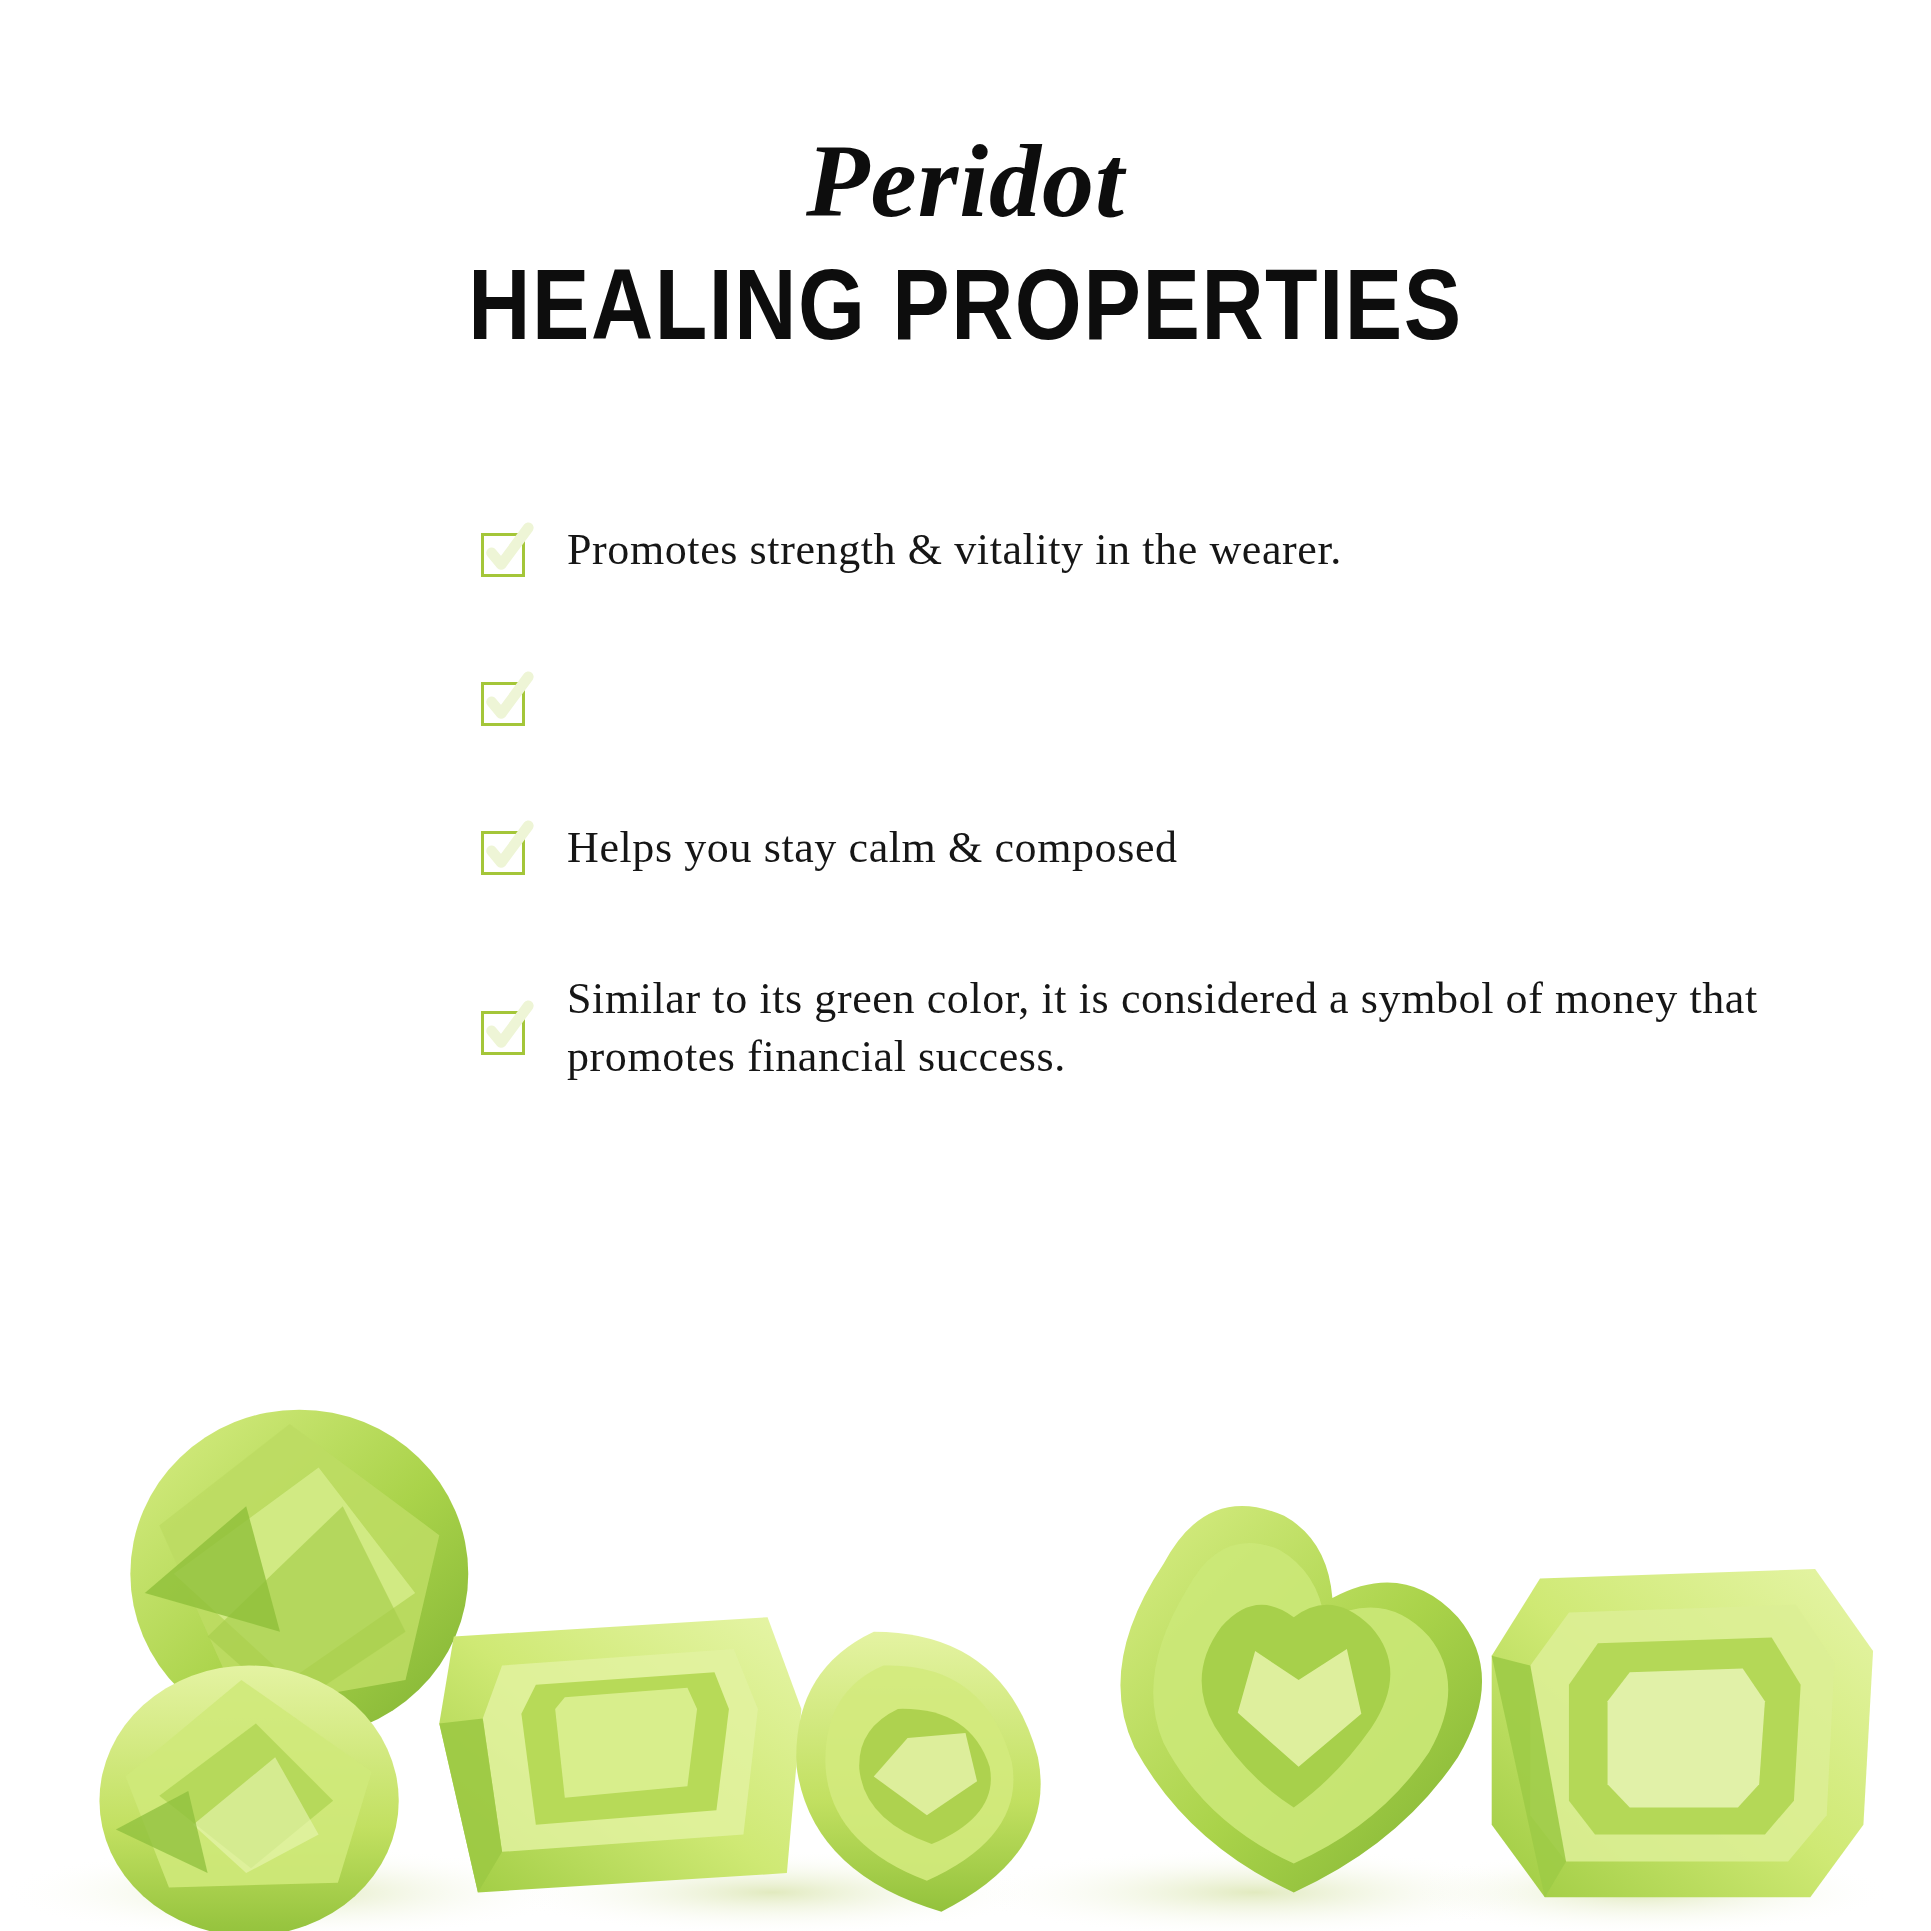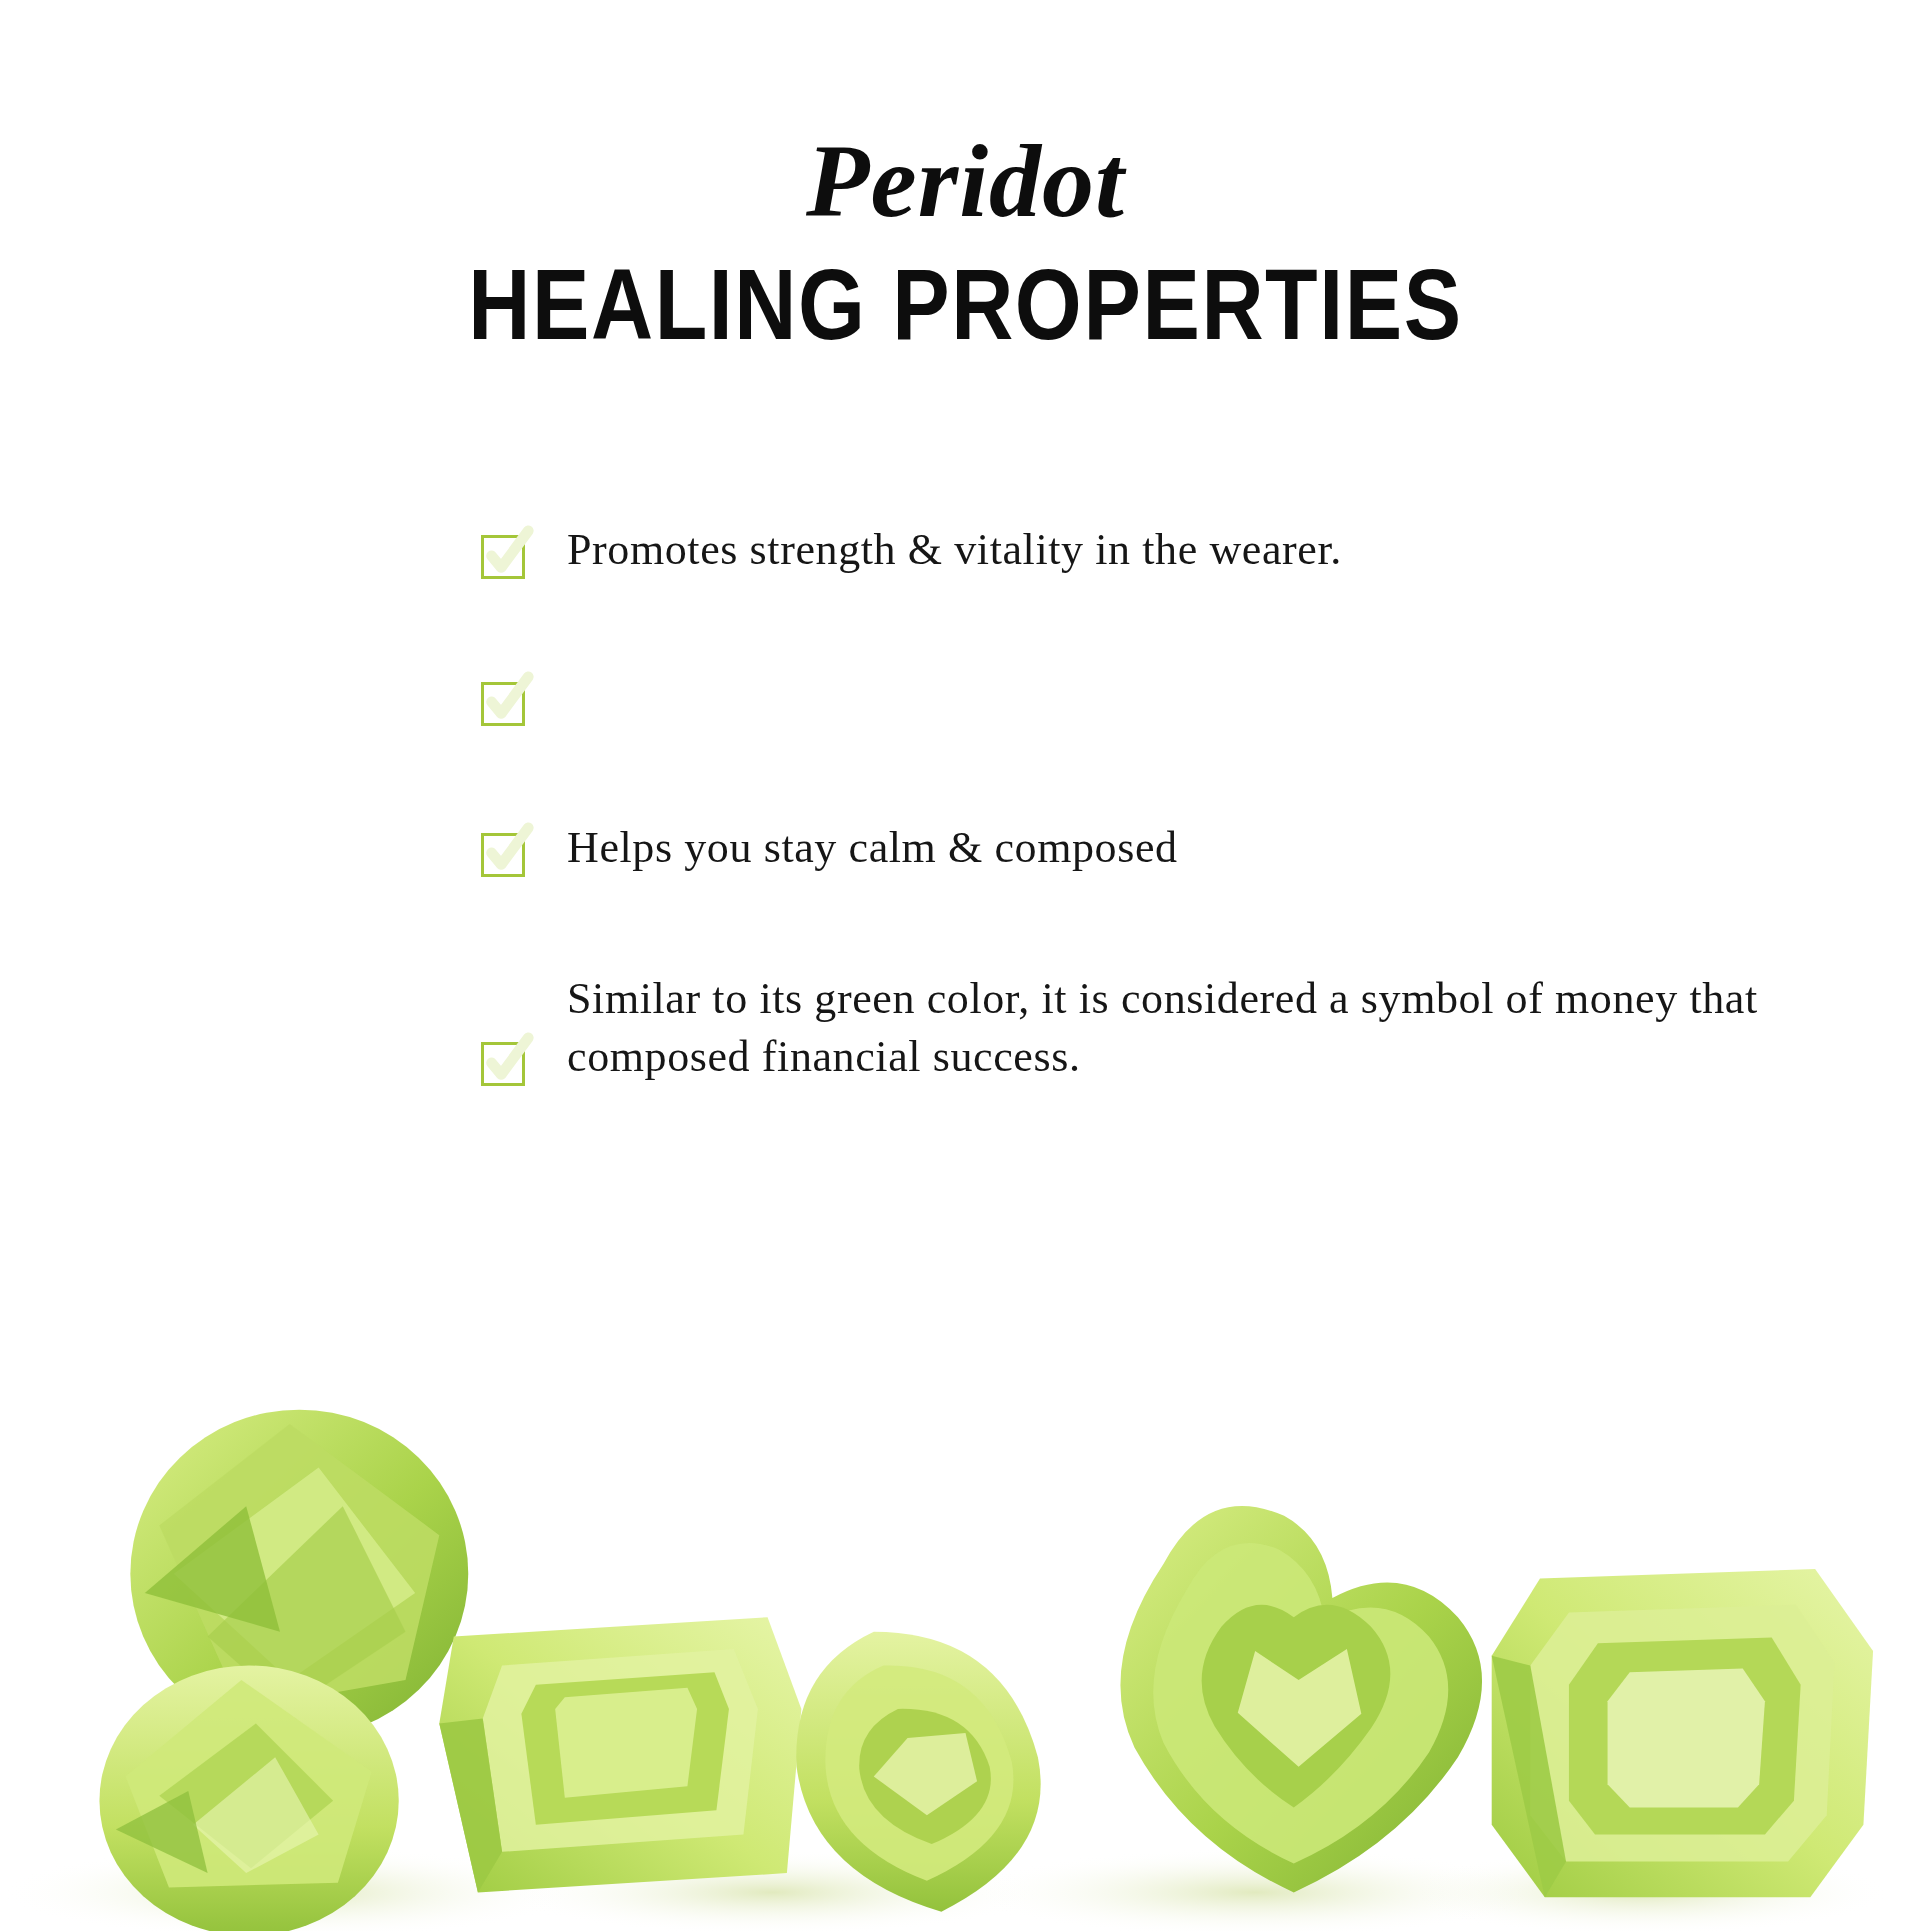--- a/index.html
+++ b/index.html
@@ -52,21 +52,21 @@
 
   
   .list {
     position: absolute;
     top: 521px;
     left: 481px;
     right: 126px;
   }
   .list-item {
     display: flex;
-    align-items: flex-end;
+    align-items: center;
     margin-bottom: 93px;
   }
   .list-item:last-child { margin-bottom: 0; }
 
   .check {
     position: relative;
     flex: 0 0 auto;
     width: 44px;
     height: 44px;
     border: 3.9px solid #a4c639;
@@ -141,21 +141,21 @@
       </span>
       <span class="item-text">Helps you stay calm &amp; composed</span>
     </div>
 
     <div class="list-item">
       <span class="check">
         <svg viewBox="0 0 62 62" aria-hidden="true">
           <path d="M14 34 L24 46 L52 8" fill="none" stroke="#eef5d6" stroke-width="11" stroke-linecap="round" stroke-linejoin="round"></path>
         </svg>
       </span>
-      <span class="item-text">Similar to its green color, it is considered a symbol of money that composed financial success.</span>
+      <span class="item-text">Similar to its green color, it is considered a symbol of money that promotes financial success.</span>
     </div>
 
   </div>
 
   <div class="gems">
     <svg viewBox="0 0 2000 560" preserveAspectRatio="xMidYMax meet" aria-hidden="true">
       <defs>
         <radialGradient id="shadow" cx="50%" cy="50%" r="50%">
           <stop offset="0%" stop-color="#c9d98a" stop-opacity="0.55"></stop>
           <stop offset="100%" stop-color="#ffffff" stop-opacity="0"></stop>

